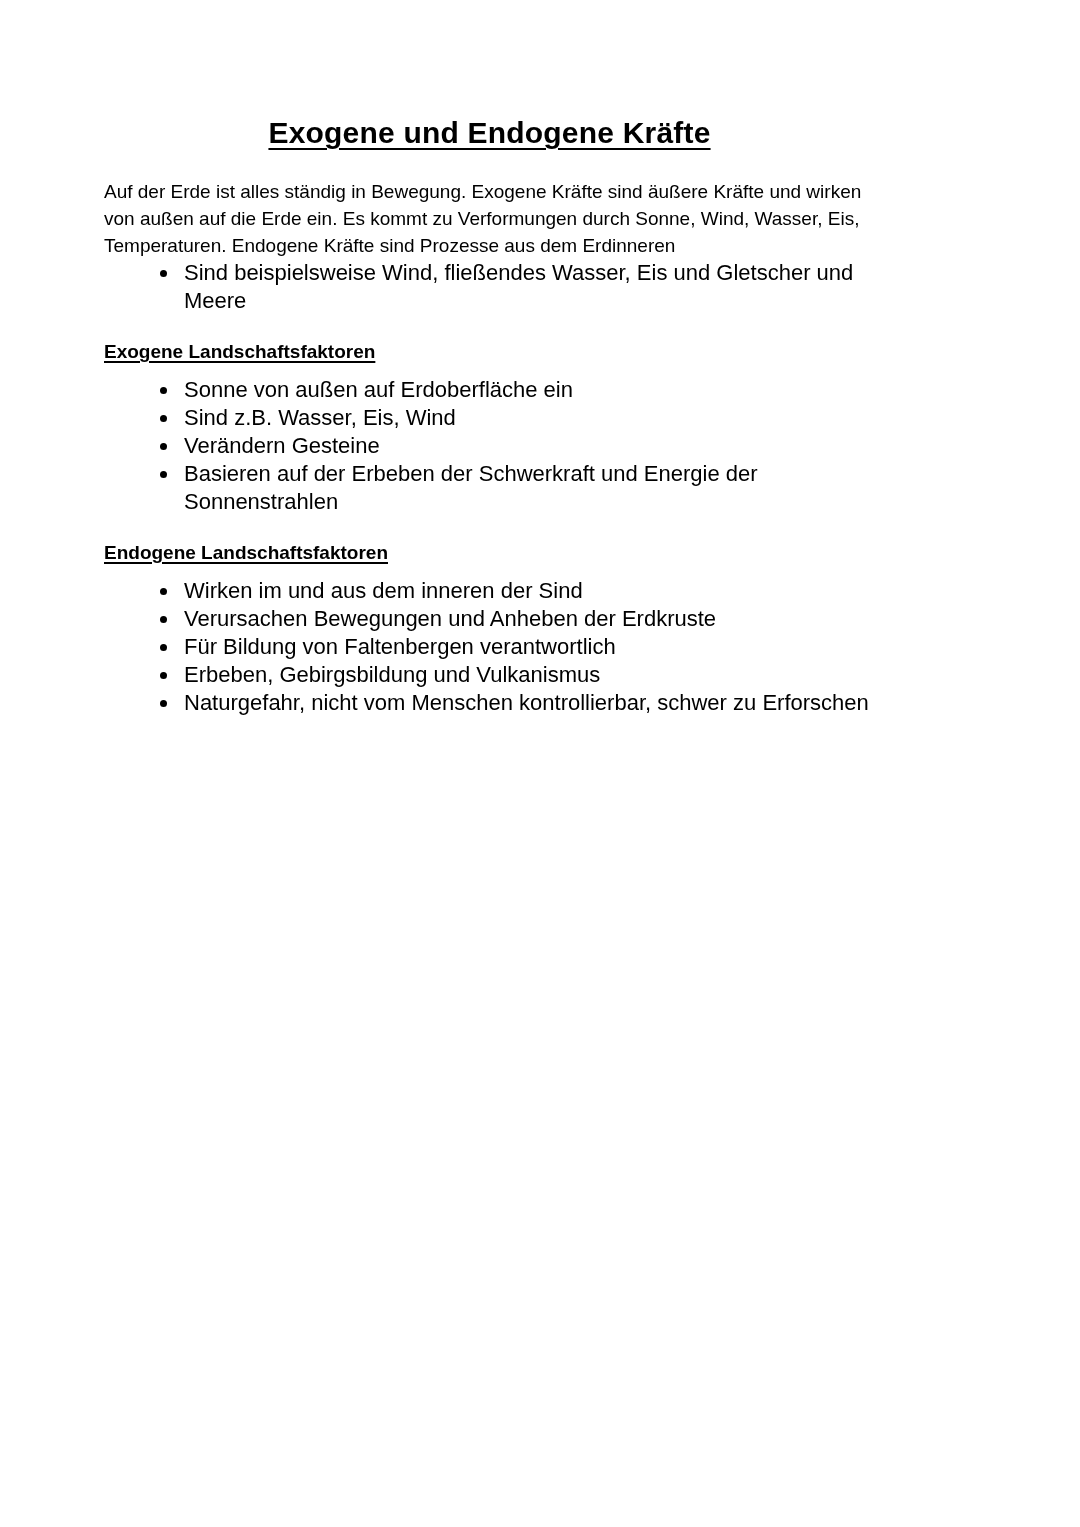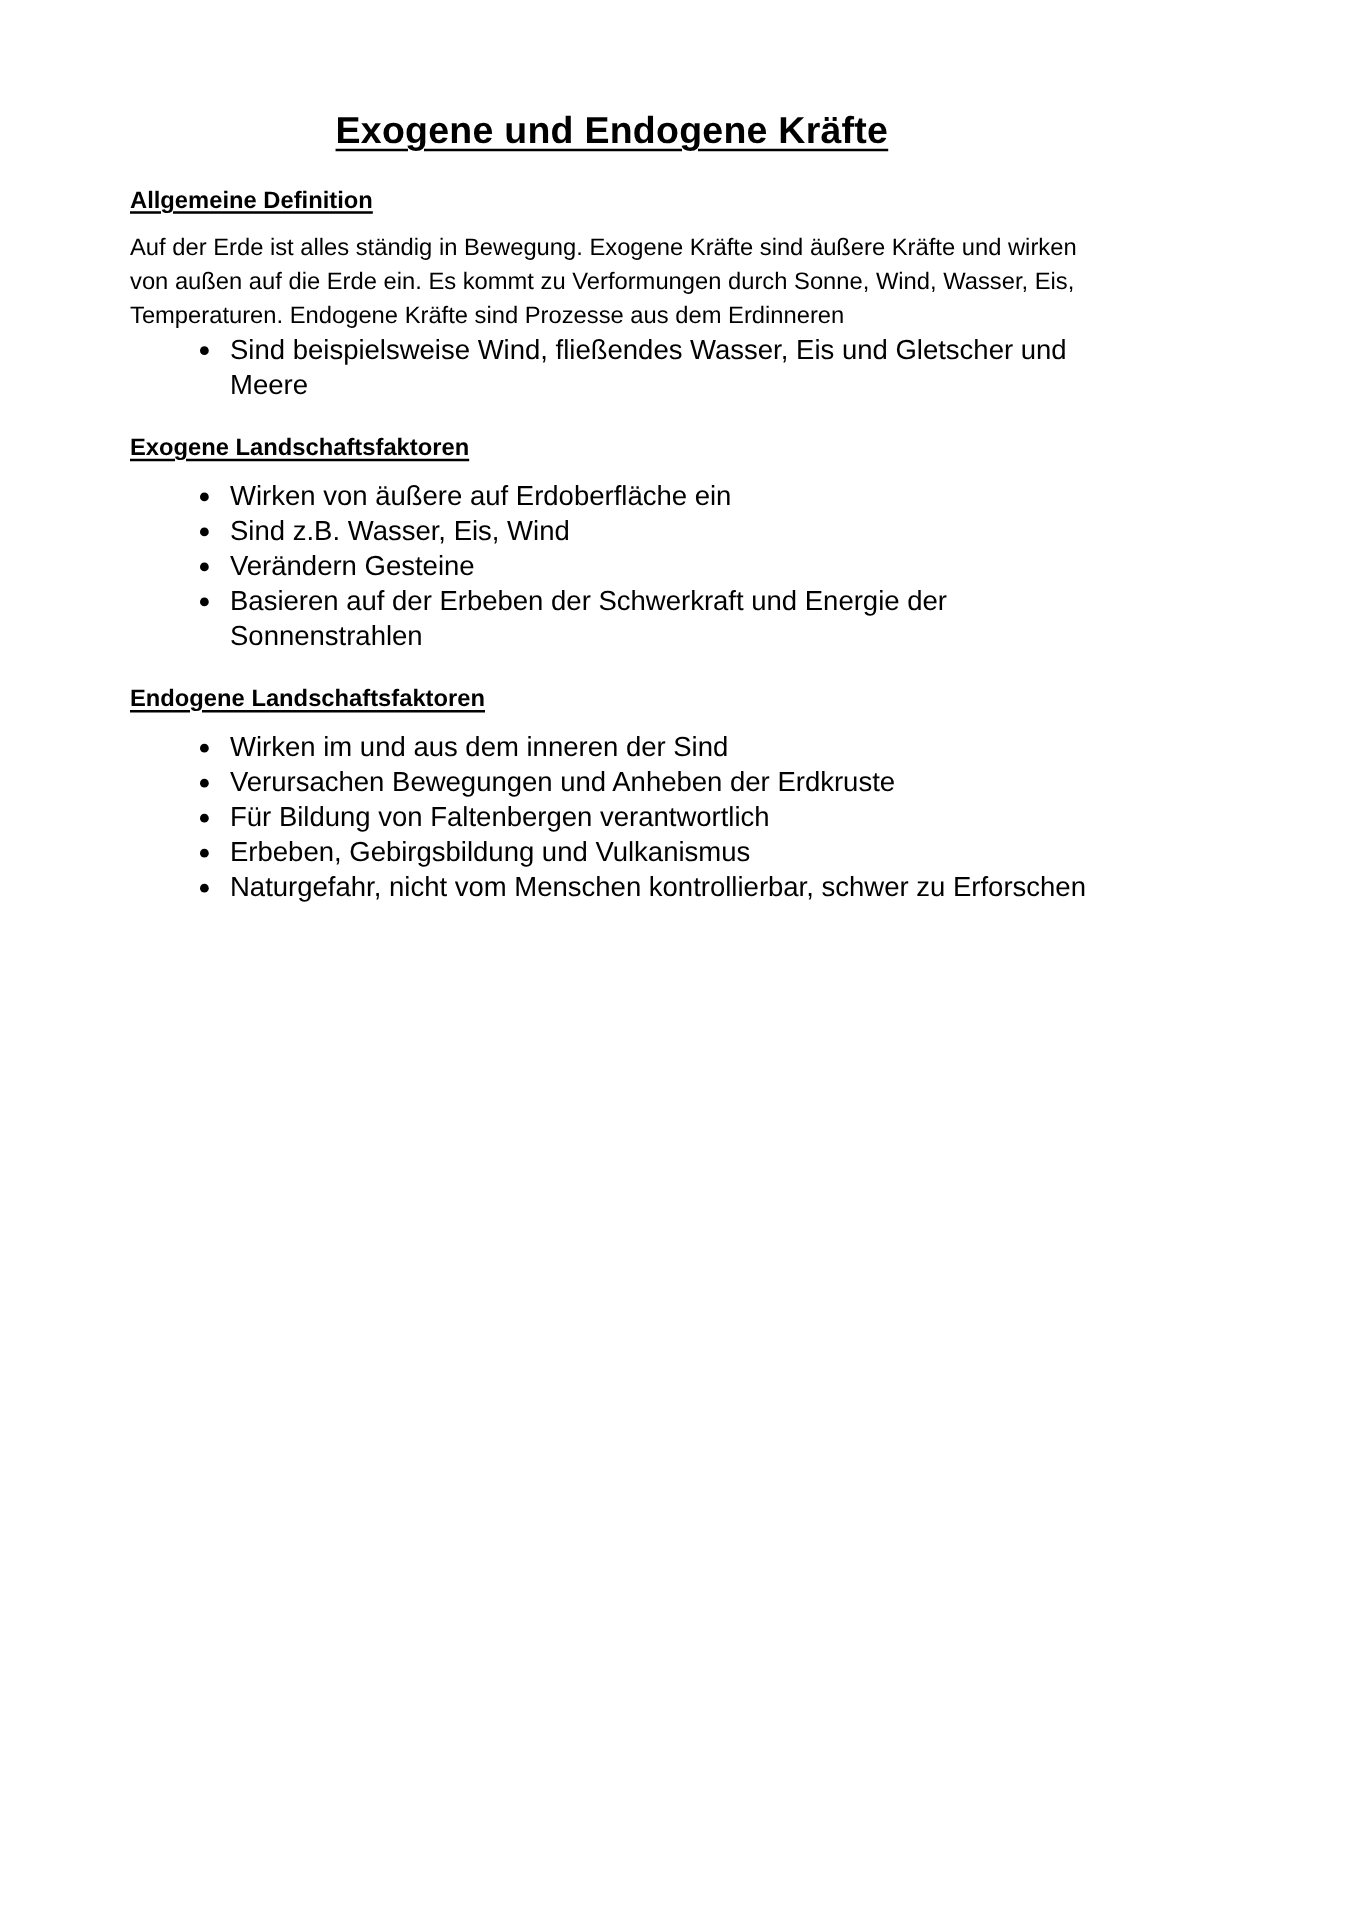--- a/index.html
+++ b/index.html
@@ -14,21 +14,21 @@
       height: 1527px;
       margin: 0 auto;
       font-family: "Liberation Sans", sans-serif;
       color: #000000;
       -webkit-font-smoothing: antialiased;
     }
 
     .page {
       width: 979px;
       height: 1527px;
-      padding: 88px 104px 40px 104px;
+      padding: 116px 104px 40px 104px;
       background: #ffffff;
     }
 
     h1.doc-title {
       text-align: center;
       font-size: 30px;
       font-weight: 700;
       text-decoration: underline;
       text-decoration-thickness: 2px;
       text-underline-offset: 5px;
@@ -69,35 +69,34 @@
     }
   </style>
 </head>
 <body>
 
 <div class="page">
 
   <h1 class="doc-title">Exogene und Endogene Kräfte</h1>
 
   <section>
-    <h2 class="section-heading">Allgemeine Definition</h2>
     <p class="section-paragraph">Auf der Erde ist alles ständig in Bewegung. Exogene Kräfte sind äußere Kräfte und wirken von außen auf die Erde ein. Es kommt zu Verformungen durch Sonne, Wind, Wasser, Eis, Temperaturen. Endogene Kräfte sind Prozesse aus dem Erdinneren</p>
   </section>
 
   <section>
     <ul class="bullet-list">
       <li>Sind beispielsweise Wind, fließendes Wasser, Eis und Gletscher und Meere</li>
     </ul>
   </section>
 
 
   <section>
     <h2 class="section-heading">Exogene Landschaftsfaktoren</h2>
     <ul class="bullet-list">
-      <li>Wirken von äußere auf Erdoberfläche ein</li>
+      <li>Sonne von außen auf Erdoberfläche ein</li>
       <li>Sind z.B. Wasser, Eis, Wind</li>
       <li>Verändern Gesteine</li>
       <li>Basieren auf der Erbeben der Schwerkraft und Energie der Sonnenstrahlen</li>
     </ul>
   </section>
 
   <section>
     <h2 class="section-heading">Endogene Landschaftsfaktoren</h2>
     <ul class="bullet-list">
       <li>Wirken im und aus dem inneren der Sind</li>

